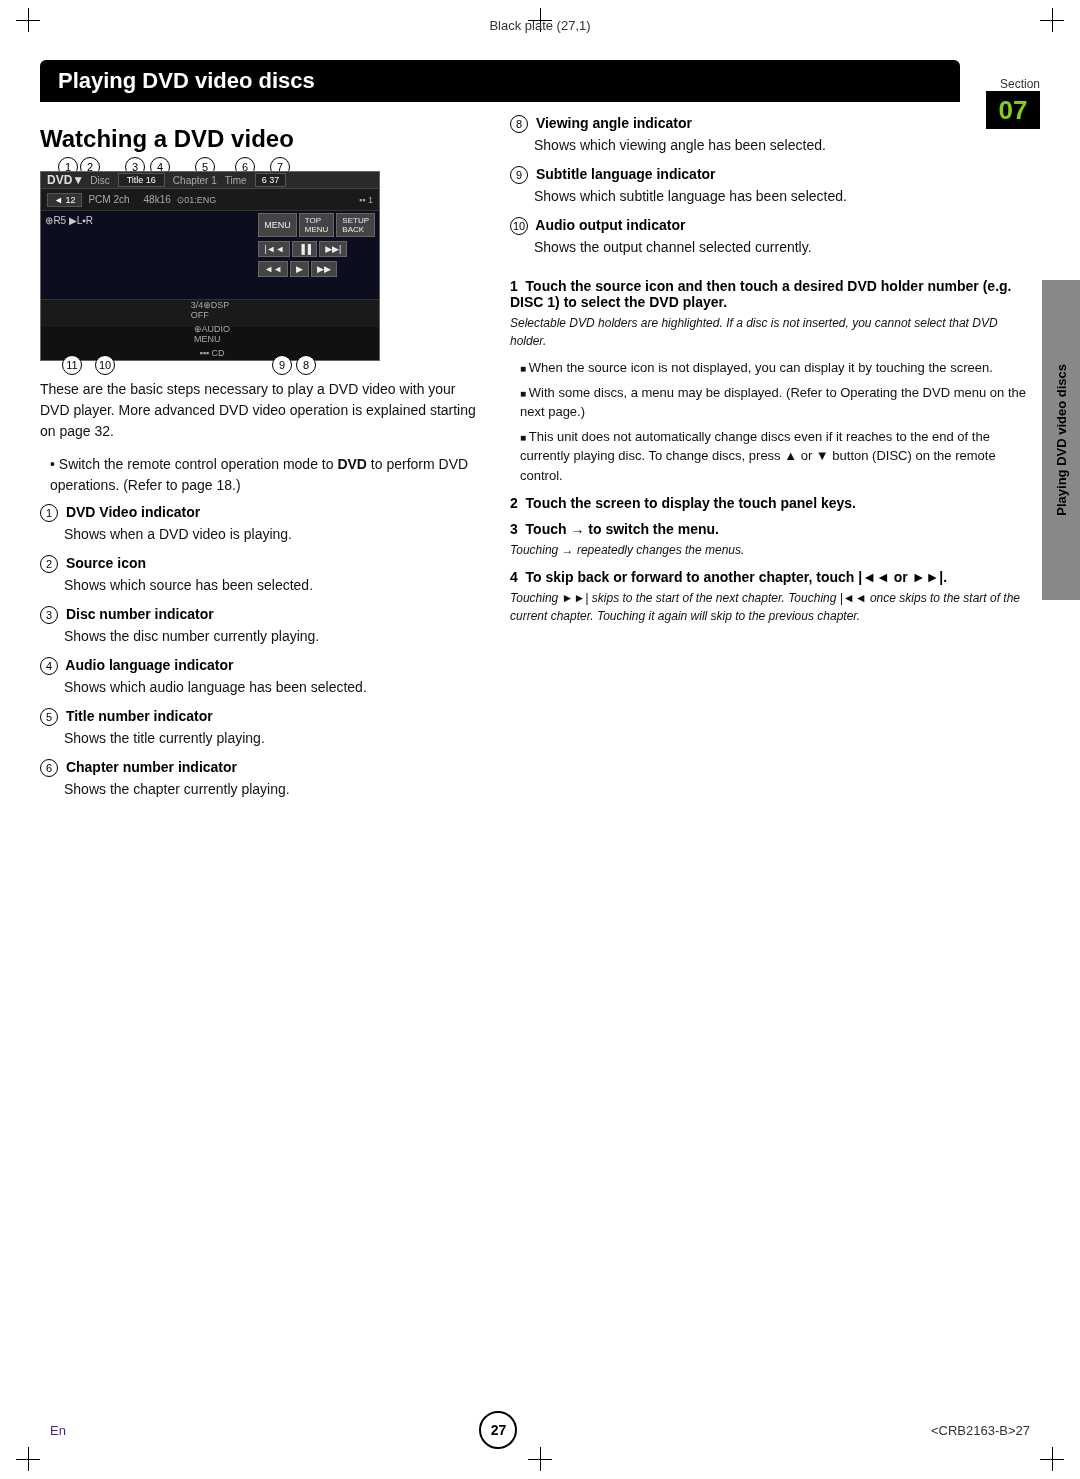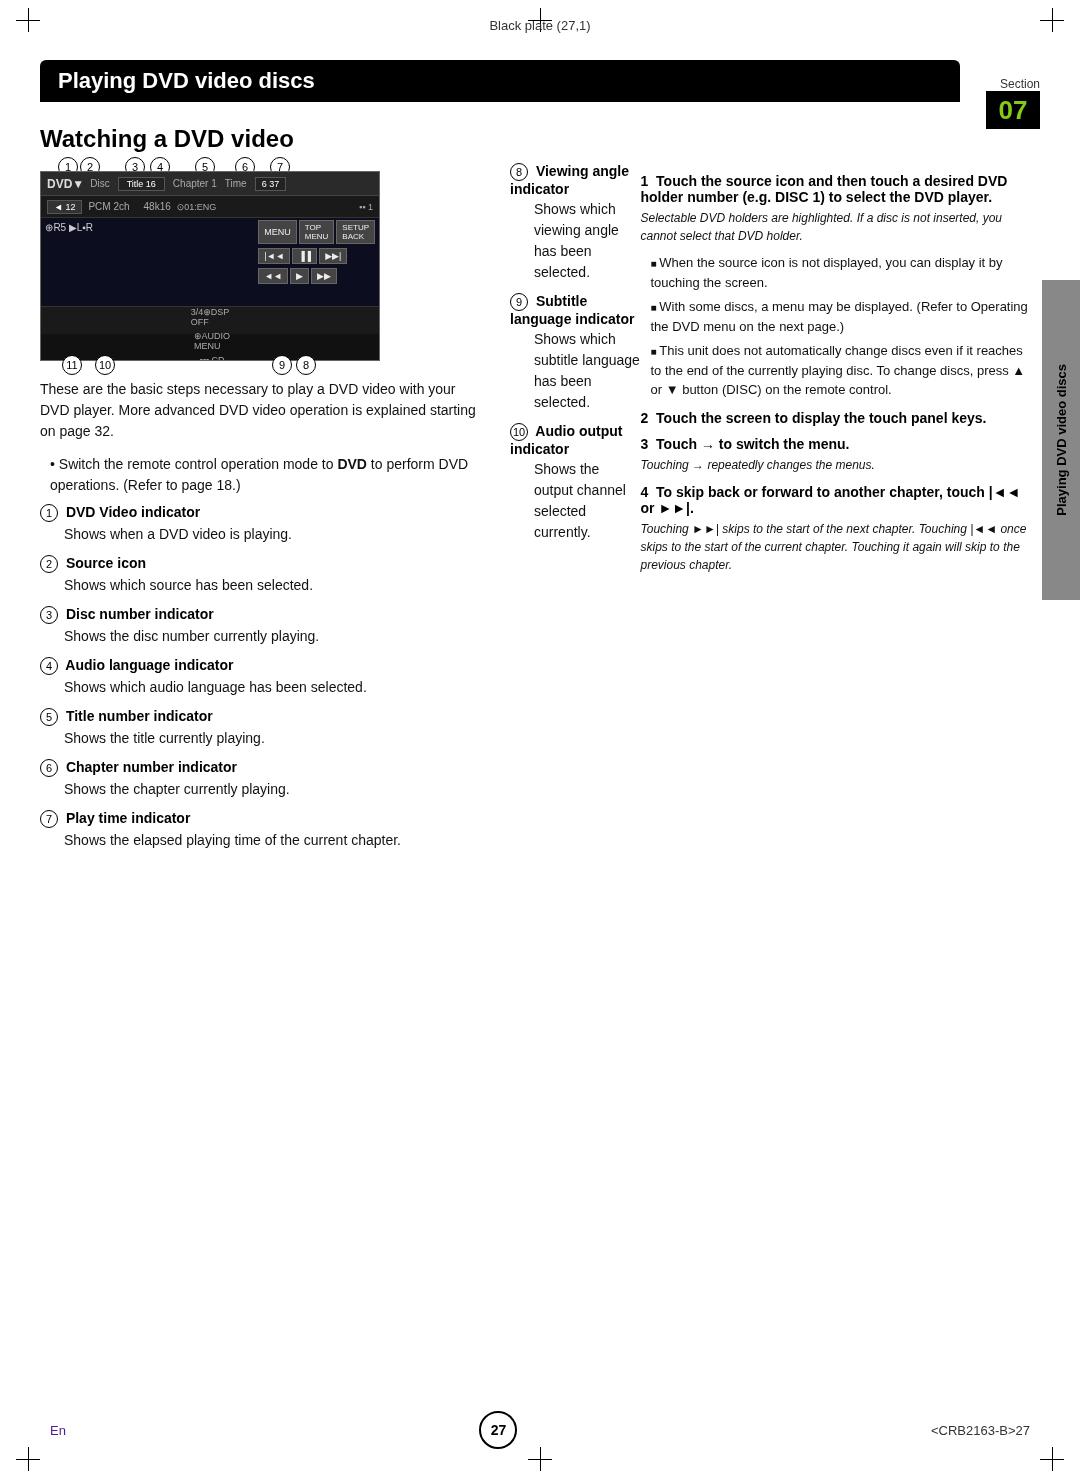--- a/index.html
+++ b/index.html
@@ -108,22 +108,21 @@
     .left-col {
       flex: 0 0 440px;
       display: flex;
       flex-direction: column;
     }
 
     
     .right-col {
       flex: 1;
       display: flex;
-      flex-direction: row;
-      margin-top: 48px;
+      flex-direction: column;
     }
 
     .section-title {
       font-size: 24px;
       font-weight: bold;
       margin-bottom: 18px;
       margin-top: 10px;
     }
 
     .num-circle {
@@ -164,21 +163,21 @@
       width: 340px;
       height: 190px;
       background: #111;
       border: 1.5px solid #666;
       position: relative;
       overflow: hidden;
     }
 
     
     .dvd-bar-top {
-      height: 24px;
+      height: 17px;
       background: #2a2a2a;
       border-bottom: 1px solid #444;
       display: flex;
       align-items: center;
       padding: 0 6px;
       gap: 6px;
     }
     .dvd-bar-bottom {
       height: 28px;
       background: #1a1a1a;
@@ -514,27 +513,20 @@
       </div>
       <div class="indicator-desc">Shows the title currently playing.</div>
     </div>
           <div class="indicator-section">
       <div class="indicator-title">
         <span class="num-badge">6</span>
         Chapter number indicator
       </div>
       <div class="indicator-desc">Shows the chapter currently playing.</div>
     </div>
-          <div class="indicator-section">
-      <div class="indicator-title">
-        <span class="num-badge">7</span>
-        Play time indicator
-      </div>
-      <div class="indicator-desc">Shows the elapsed playing time of the current chapter.</div>
-    </div>
         </div>
 
     </div>
 
     <div class="right-col">
 
       <div id="right-indicators">
           <div class="right-indicator">
       <div class="indicator-title">
         <span class="num-badge">8</span>

